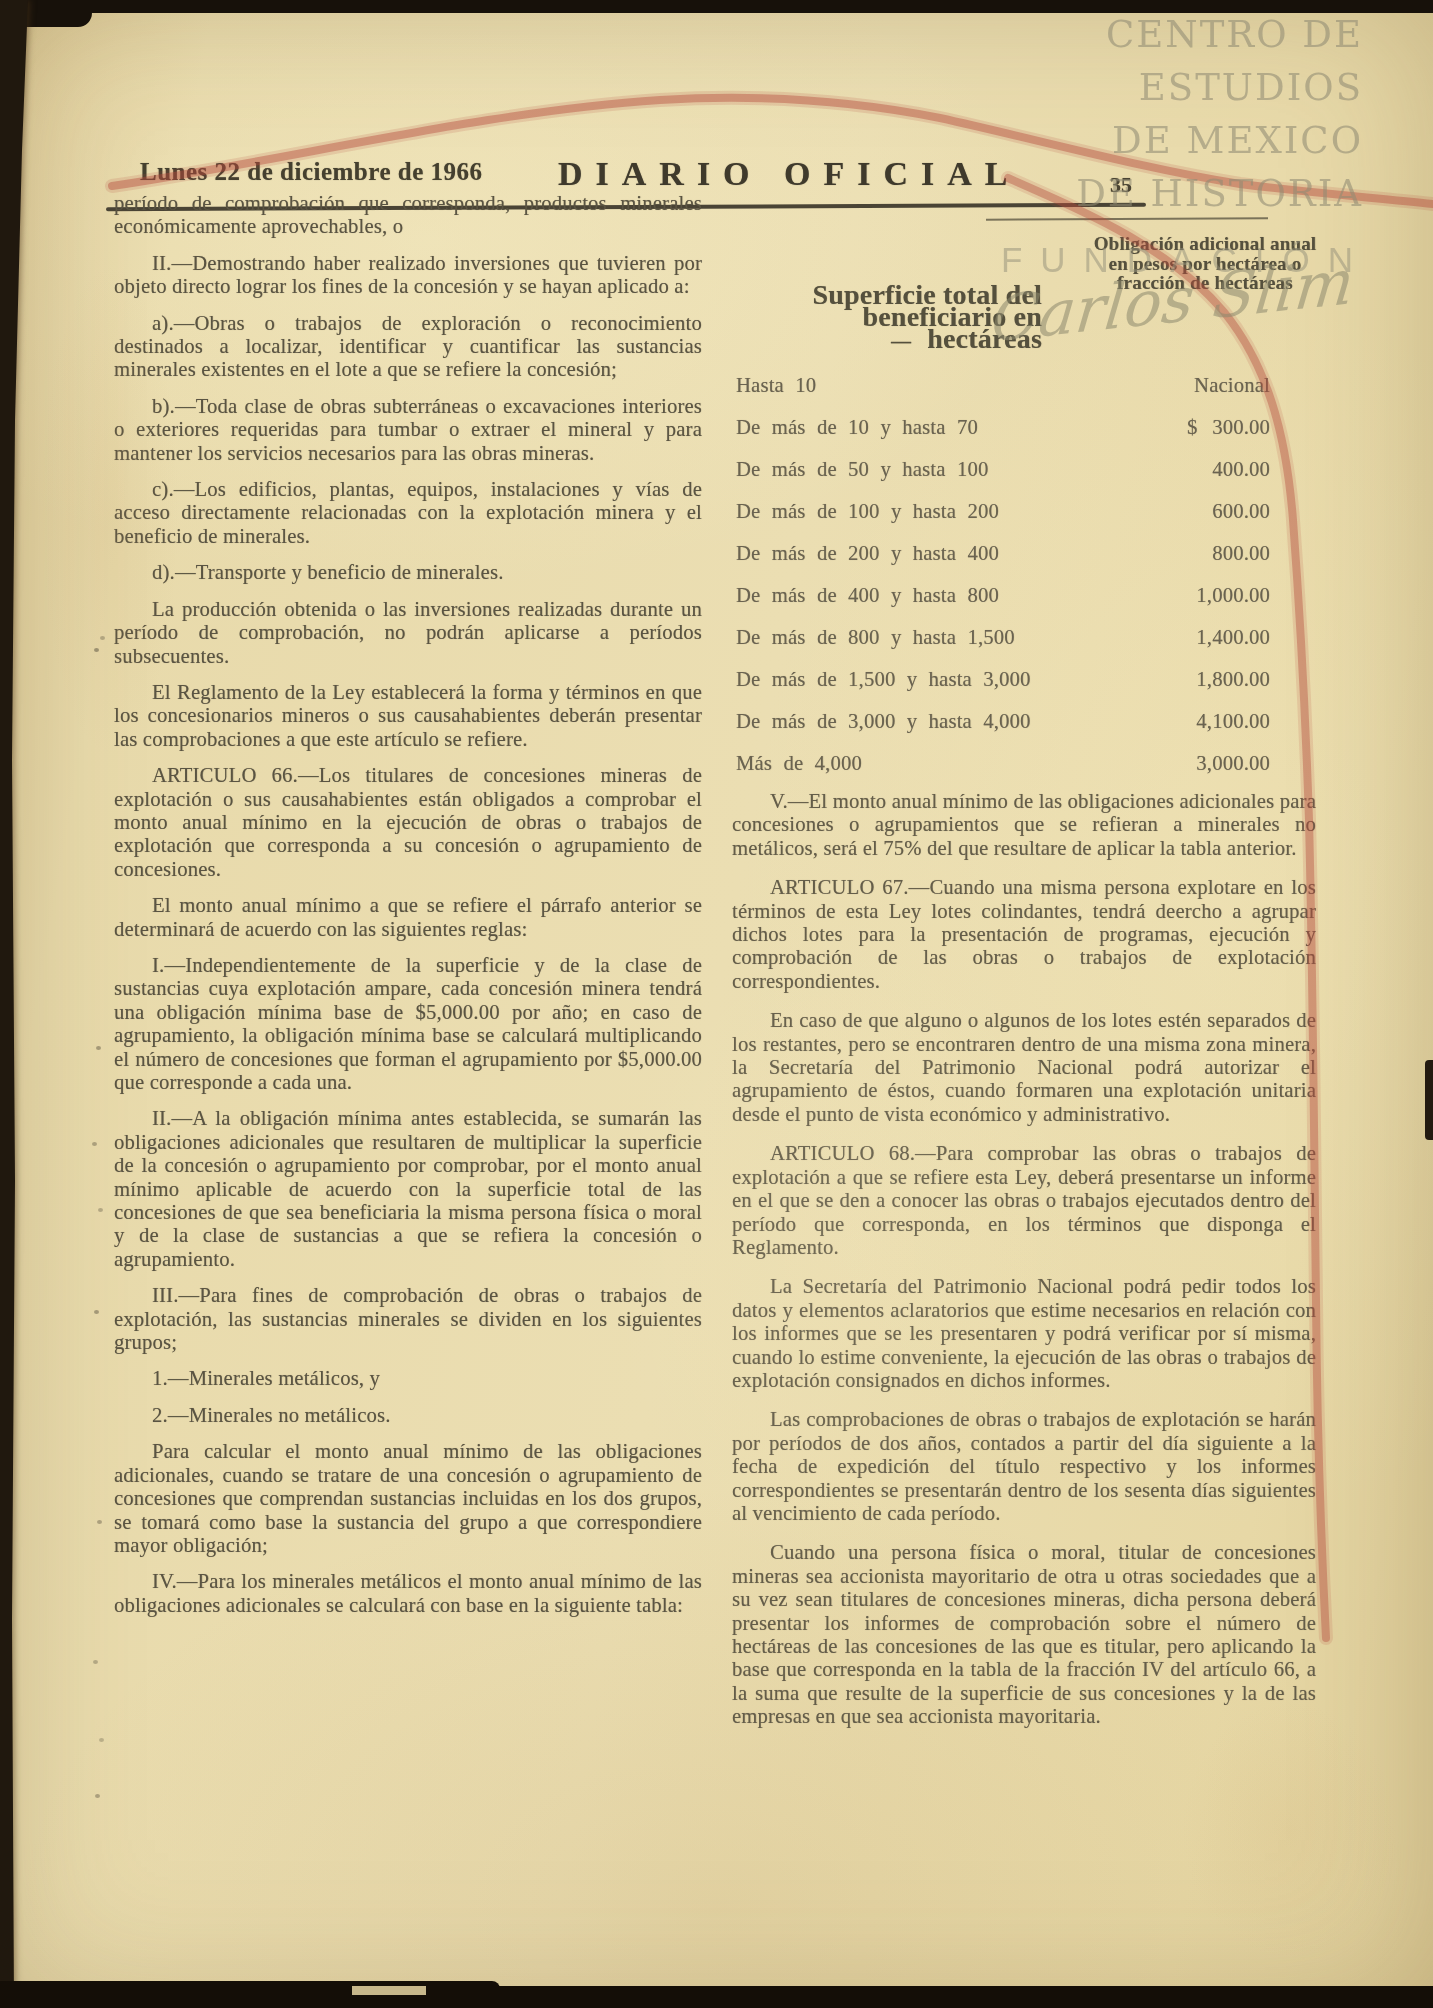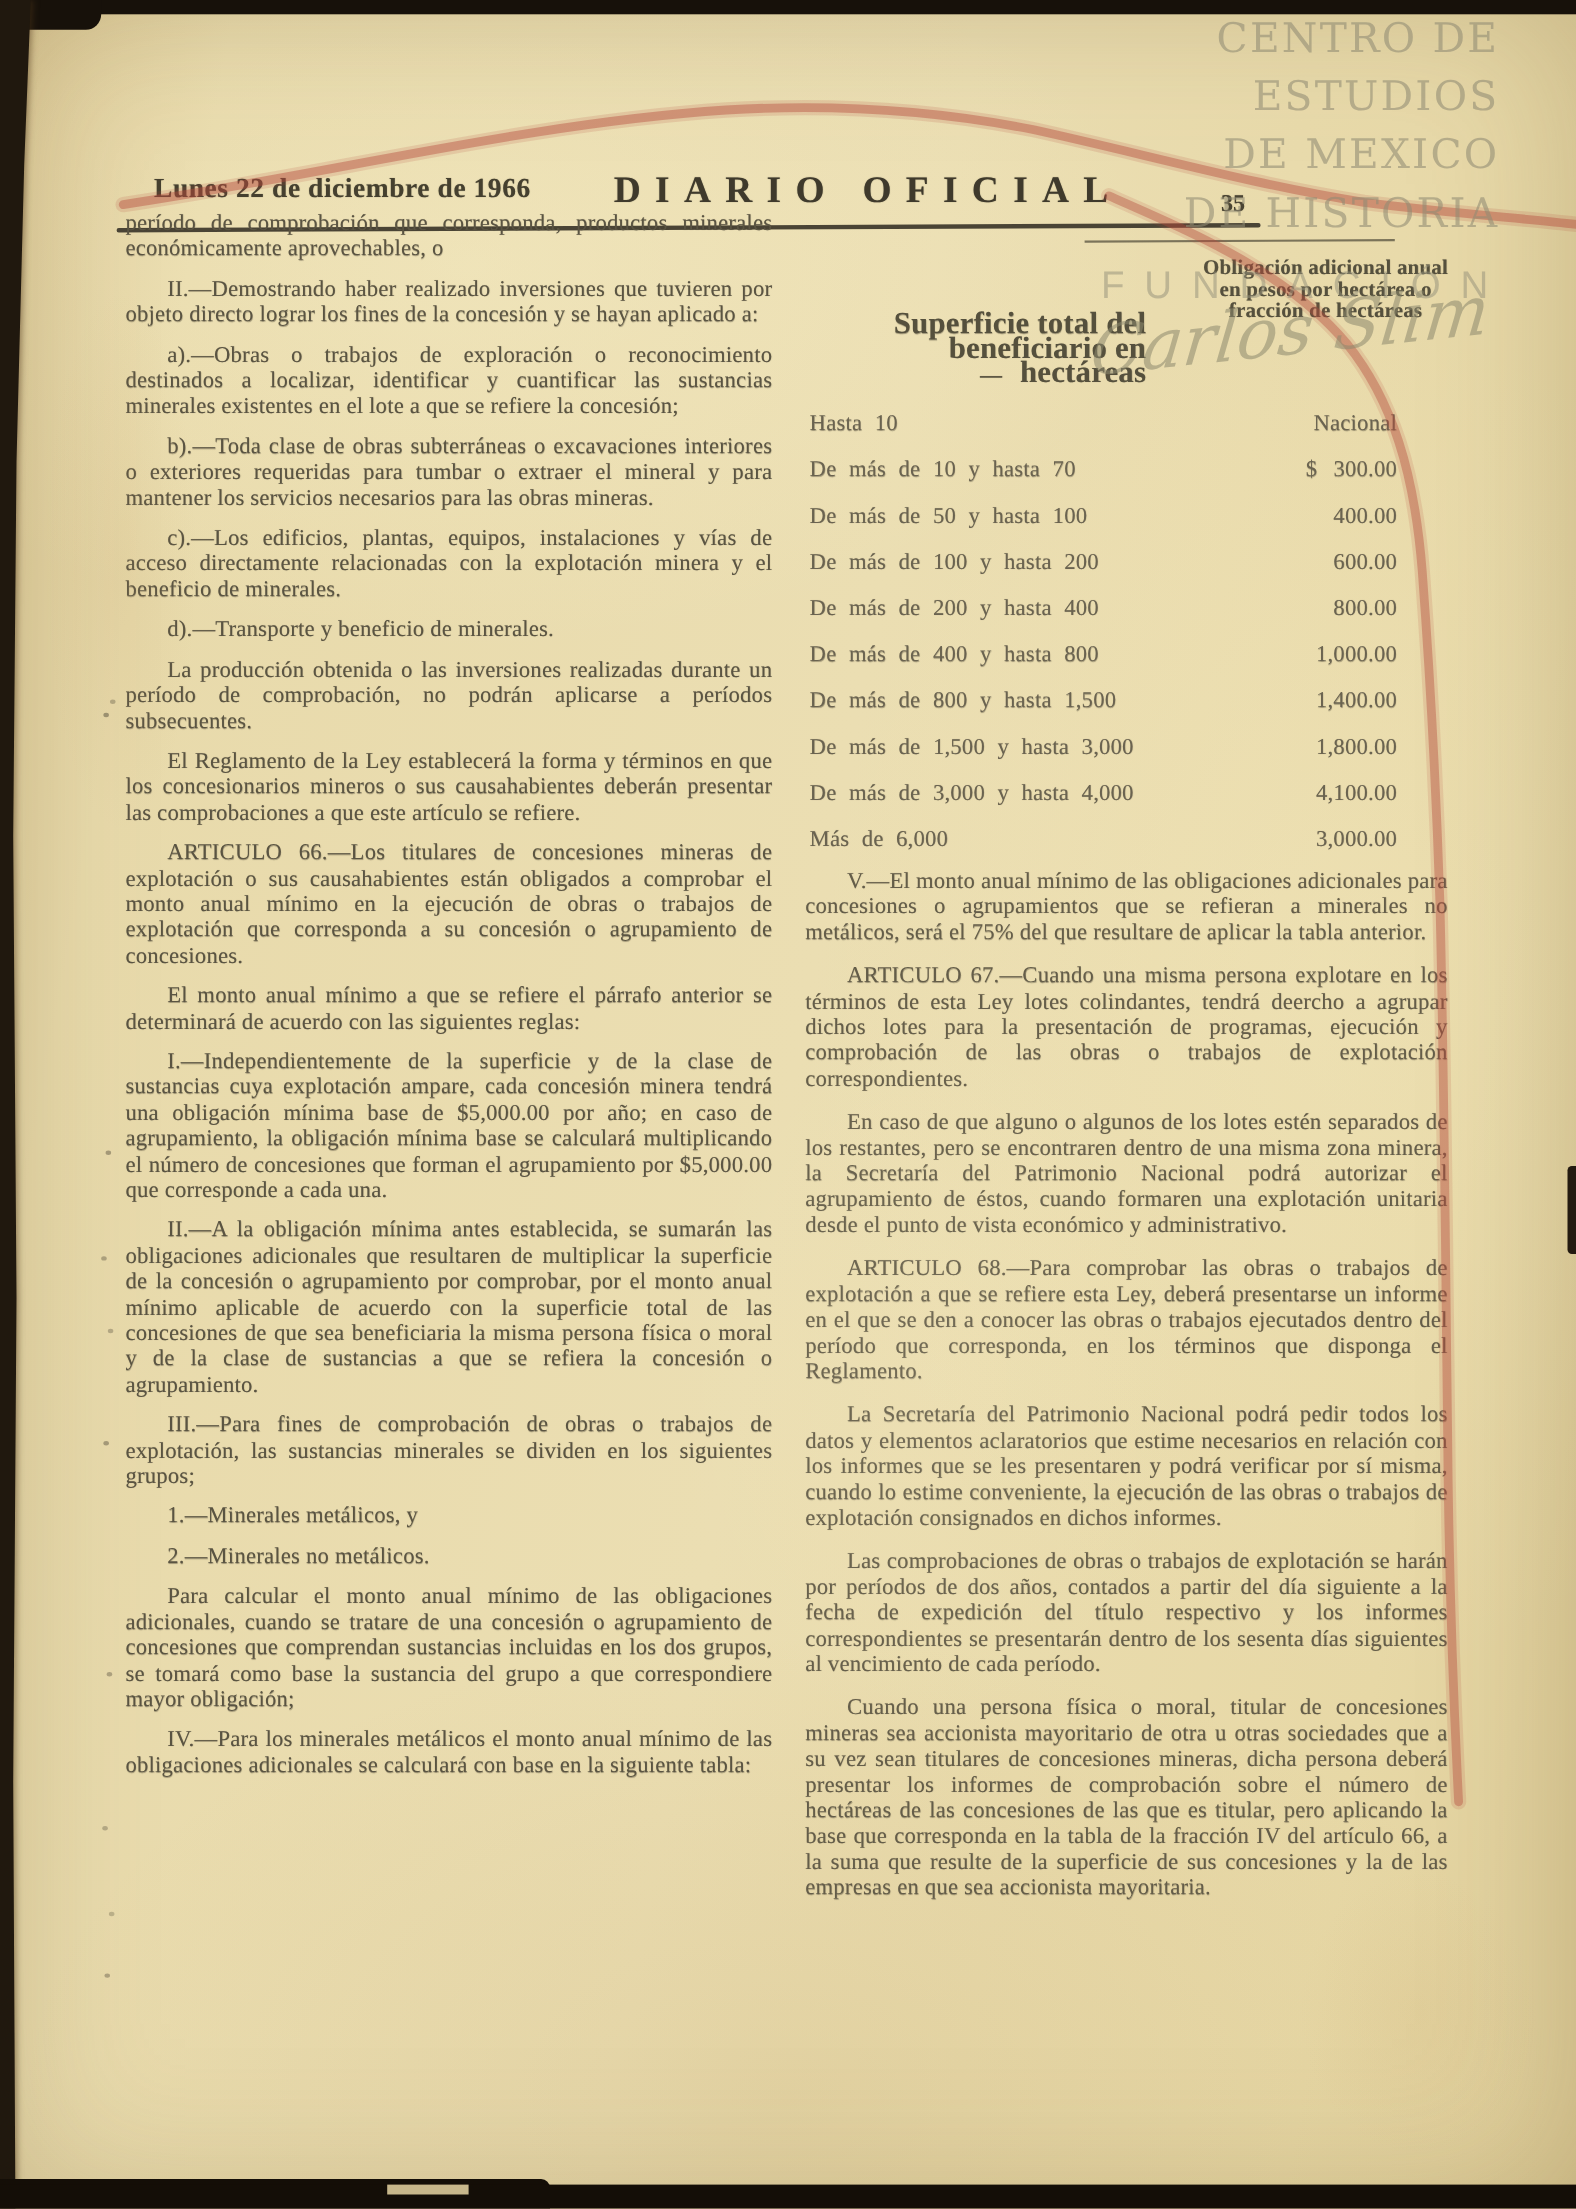--- a/index.html
+++ b/index.html
@@ -158,21 +158,21 @@
         </div>
         <div class="trow">
           <span class="range">De más de 1,500 y hasta 3,000</span>
           <span class="amount">1,800.00</span>
         </div>
         <div class="trow">
           <span class="range">De más de 3,000 y hasta 4,000</span>
           <span class="amount">4,100.00</span>
         </div>
         <div class="trow">
-          <span class="range">Más de 6,000</span>
+          <span class="range">Más de 4,000</span>
           <span class="amount">3,000.00</span>
         </div>
       </div>
     </div>
 
     <p class="ind">V.—El monto anual mínimo de las obligaciones adicionales para concesiones o agrupamientos que se refieran a minerales no metálicos, será el 75% del que resultare de aplicar la tabla anterior.</p>
     <p class="ind">ARTICULO 67.—Cuando una misma persona explotare en los términos de esta Ley lotes colindantes, tendrá deercho a agrupar dichos lotes para la presentación de programas, ejecución y comprobación de las obras o trabajos de explotación correspondientes.</p>
     <p class="ind">En caso de que alguno o algunos de los lotes estén separados de los restantes, pero se encontraren dentro de una misma zona minera, la Secretaría del Patrimonio Nacional podrá autorizar el agrupamiento de éstos, cuando formaren una explotación unitaria desde el punto de vista económico y administrativo.</p>
     <p class="ind">ARTICULO 68.—Para comprobar las obras o trabajos de explotación a que se refiere esta Ley, deberá presentarse un informe en el que se den a conocer las obras o trabajos ejecutados dentro del período que corresponda, en los términos que disponga el Reglamento.</p>
     <p class="ind">La Secretaría del Patrimonio Nacional podrá pedir todos los datos y elementos aclaratorios que estime necesarios en relación con los informes que se les presentaren y podrá verificar por sí misma, cuando lo estime conveniente, la ejecución de las obras o trabajos de explotación consignados en dichos informes.</p>

